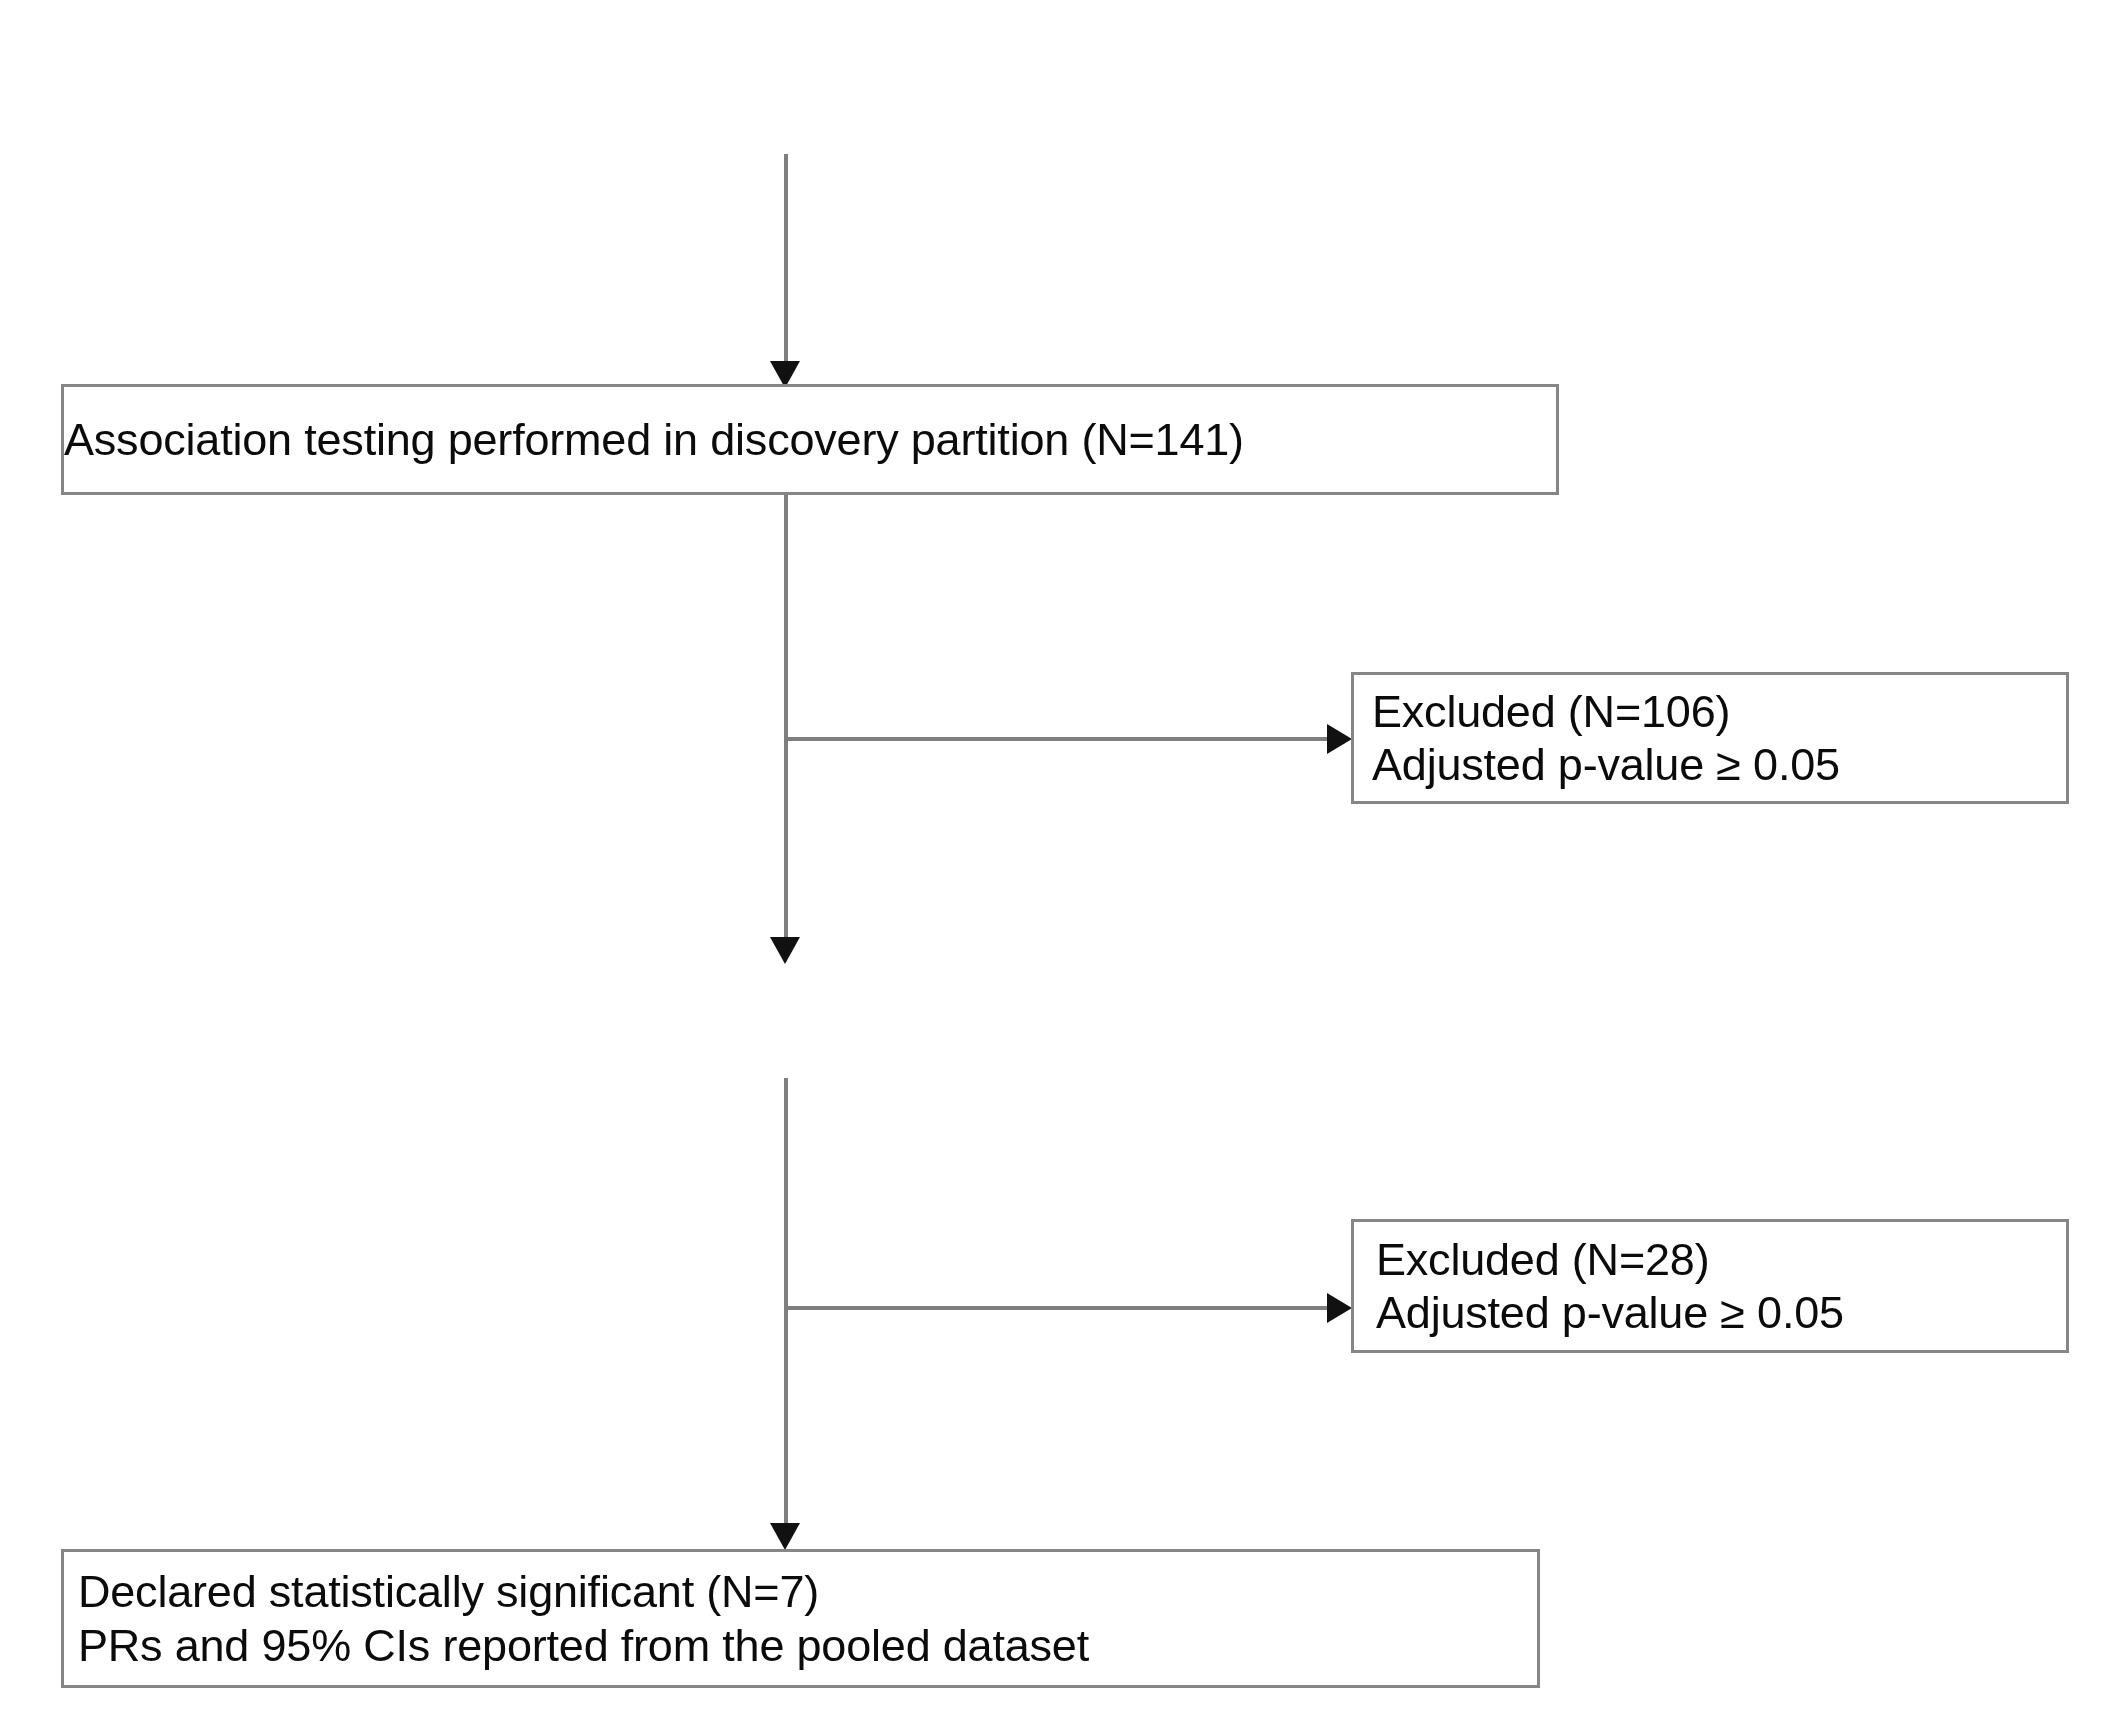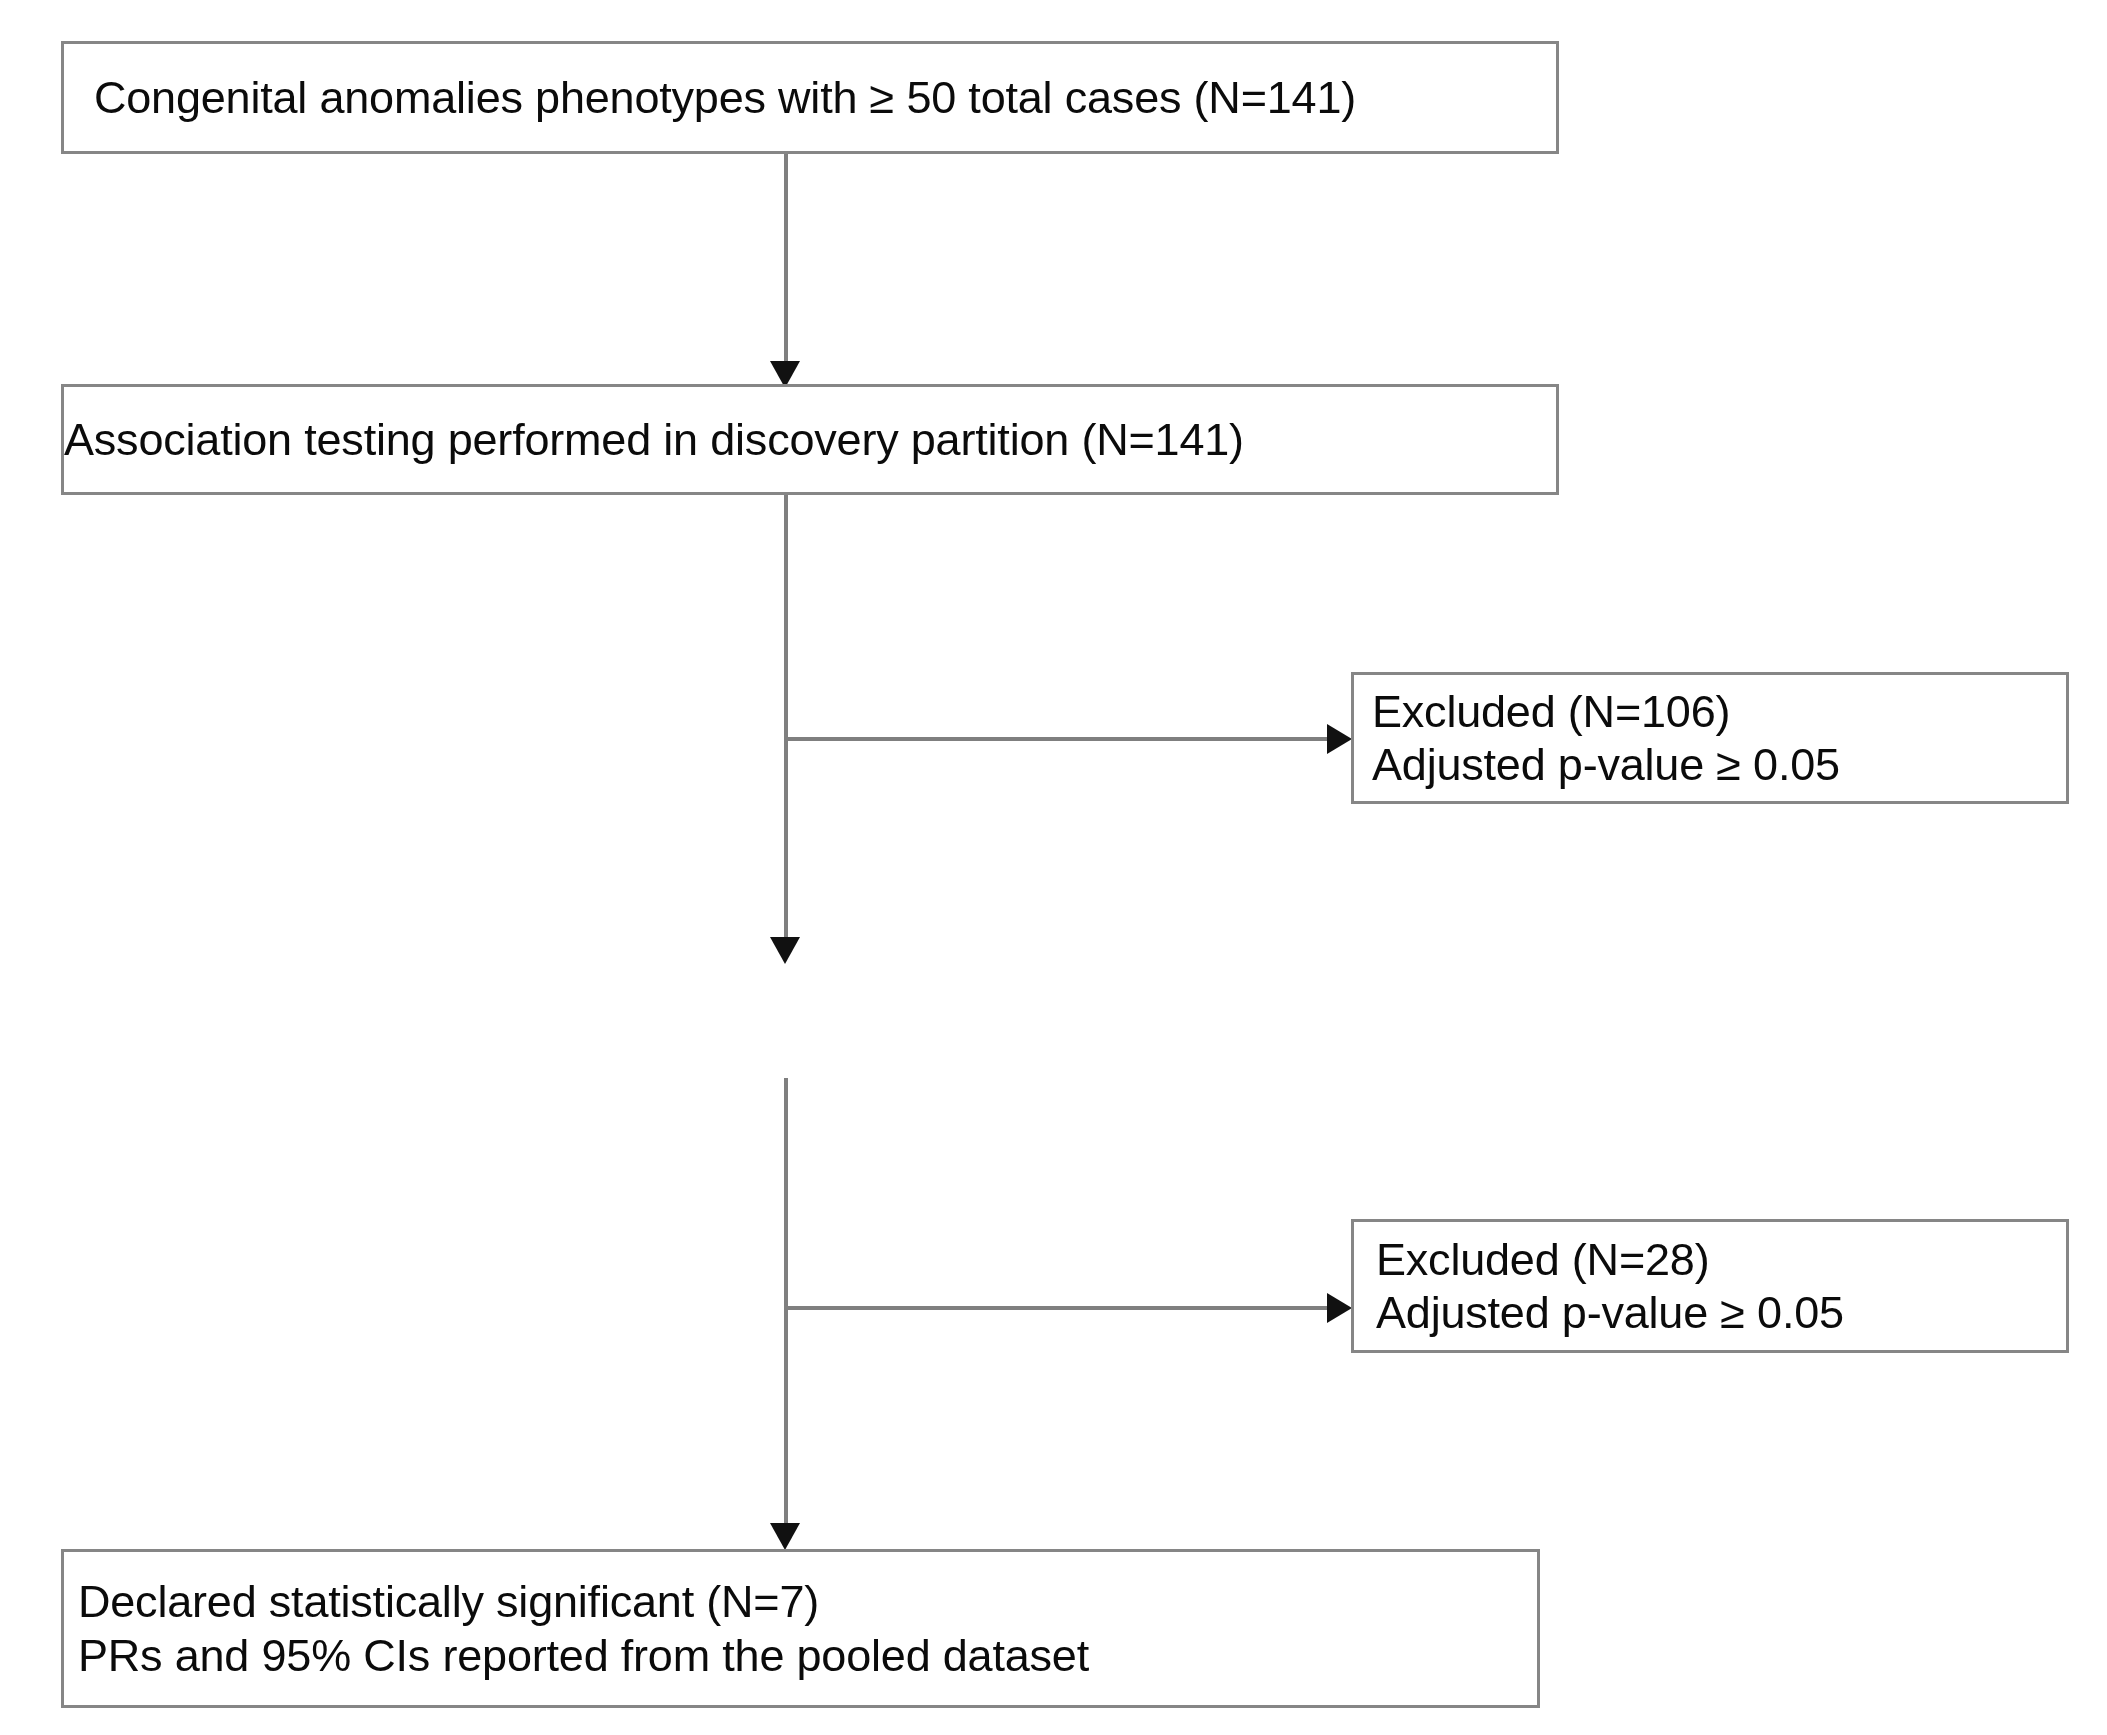--- a/index.html
+++ b/index.html
@@ -36,21 +36,21 @@
     padding: 0;
     margin: 0;
   }
 
   
   #node-top        { left: 61px;   top: 41px;   width: 1498px; height: 113px; padding-left: 30px; }
   #node-discovery  { left: 61px;   top: 384px;  width: 1498px; height: 111px; }
   #node-excluded-1 { left: 1351px; top: 672px;  width: 718px;  height: 132px; padding-left: 18px; }
   #node-replication{ left: 61px;   top: 963px; width: 1498px; height: 115px; padding-left: 30px; }
   #node-excluded-2 { left: 1351px; top: 1219px; width: 718px;  height: 134px; padding-left: 22px; }
-  #node-final      { left: 61px;   top: 1549px; width: 1479px; height: 159px; padding-left: 14px; }
+  #node-final      { left: 61px;   top: 1549px; width: 1479px; height: 139px; padding-left: 14px; }
 
   
   .vline {
     position: absolute;
     width: 3.9px;
     background: #7f7f7f;
     left: 784px;
   }
   .hline {
     position: absolute;
@@ -87,23 +87,20 @@
   #conn-3-arrow  { left: 770px; top: 1523px; }
 
   #branch-2-line { left: 785px; top: 1306px; width: 544px; }
   #branch-2-arrow{ left: 1327px; top: 1293px; }
 </style>
 </head>
 <body>
 
 <div id="canvas">
 
-  <div class="node" id="node-top">
-    <span class="line">Congenital anomalies phenotypes with ≥ 50 total cases (N=141)</span>
-  </div>
 
   <div class="vline" id="conn-1-line"></div>
   <div class="arrow-down" id="conn-1-arrow"></div>
 
   <div class="node" id="node-discovery">
     <span class="line">Association testing performed in discovery partition (N=141)</span>
   </div>
 
   <div class="vline" id="conn-2-line"></div>
   <div class="arrow-down" id="conn-2-arrow"></div>

